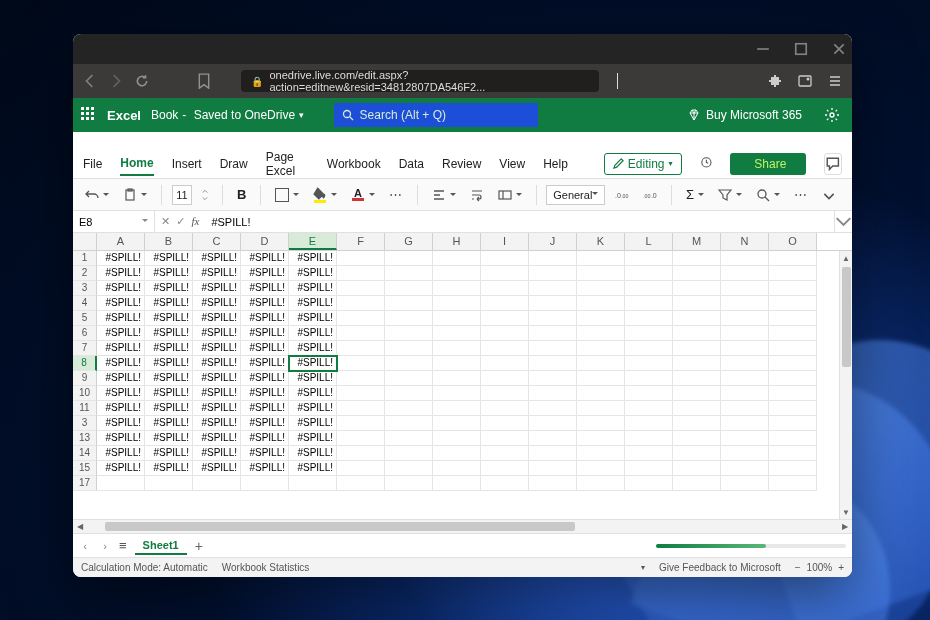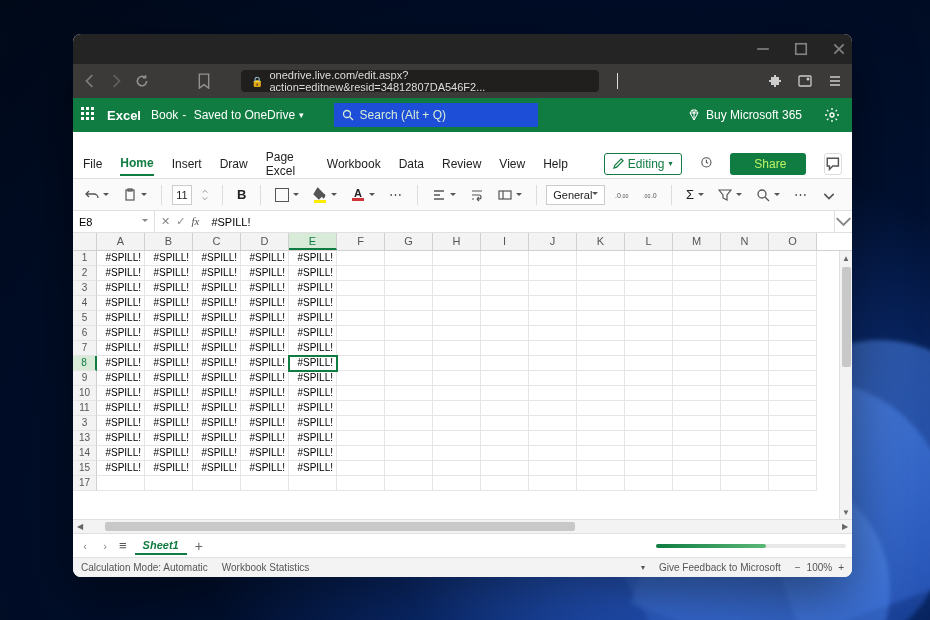--- a/index.html
+++ b/index.html
@@ -94,21 +94,21 @@
   .vscroll .thumb { width: 9px; background: #c8c8c8; border-radius: 2px; flex: 0 0 100px; margin-top: 2px; }
   .hscrollbar { height: 14px; border-top: 1px solid #e0e0e0; background: #f3f3f3; display: flex; align-items: center; }
   .hscrollbar .arrow { width: 14px; font-size: 8px; color: #666; text-align: center; }
   .hscrollbar .track { flex: 1; height: 9px; position: relative; }
   .hscrollbar .thumb { position: absolute; left: 18px; height: 9px; width: 470px; background: #c8c8c8; border-radius: 2px; }
 
   
   .sheettabs { height: 24px; background: #fff; border-top: 1px solid #e0e0e0; display: flex; align-items: center; padding: 0 6px; font-size: 11px; gap: 8px; }
   .sheettabs .arrowbtn { color: #888; width: 12px; text-align: center; }
   .sheettabs .alltabs { color: #555; font-size: 13px; }
-  .sheettabs .sheet { border-bottom: 2px solid #107c41; padding: 2px 8px; color: #107c41; font-weight: 600; font-style: italic; }
+  .sheettabs .sheet { border-bottom: 2px solid #107c41; padding: 2px 8px; color: #107c41; font-weight: 600; }
   .sheettabs .plus { color: #666; font-size: 14px; }
   .sheettabs .spacer { flex: 1; }
   .sheettabs .track2 { width: 190px; height: 4px; background: #e8e8e8; border-radius: 2px; position: relative; }
   .sheettabs .track2 .thumb { position: absolute; left: 0; width: 110px; height: 4px; background: linear-gradient(90deg,#107c41,#5ab878); border-radius: 2px; }
 
   
   .statusbar { height: 20px; background: #f3f3f3; border-top: 1px solid #e0e0e0; display: flex; align-items: center; padding: 0 8px; font-size: 10px; color: #555; gap: 14px; }
   .statusbar .spacer { flex: 1; }
   .statusbar .zoom { display: flex; align-items: center; gap: 6px; }
   .statusbar .chev { font-size: 8px; }

